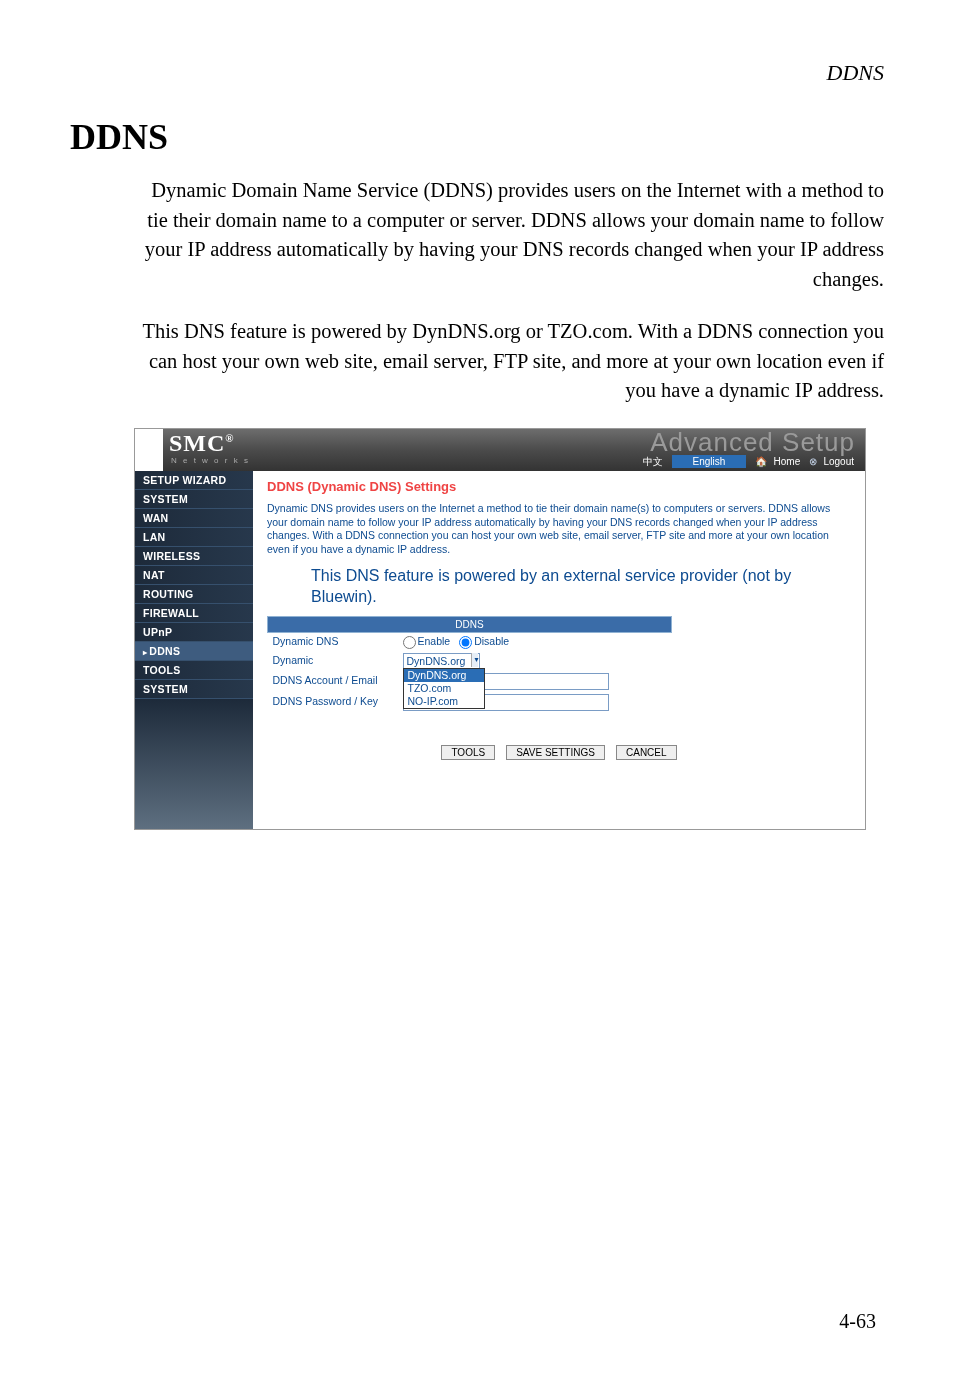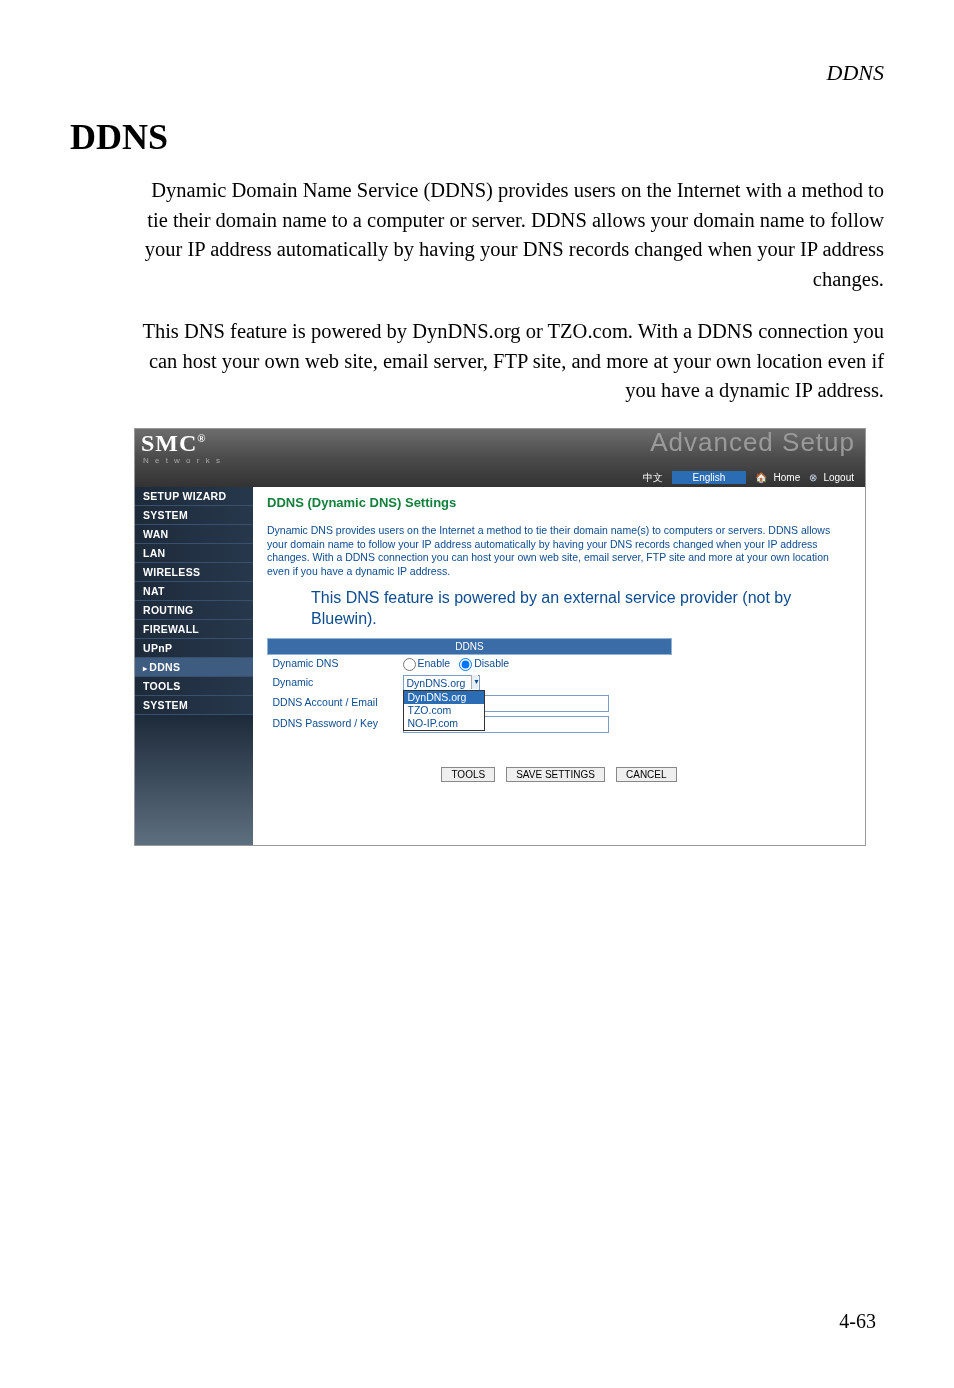--- a/index.html
+++ b/index.html
@@ -39,23 +39,24 @@
   .screenshot {
     margin: 10px 0 0 64px;
     width: 730px;
     border: 1px solid #999;
     font-family: Arial, Helvetica, sans-serif;
     font-size: 11px;
     background: #fff;
   }
   .ss-header {
     position: relative;
-    height: 58px;
+    height: 42px;
     background: linear-gradient(to bottom, #6d6d6d 0%, #4b4b4b 50%, #333 100%);
     color: #ddd;
+    margin-left: 28px;
   }
   .ss-logo {
     position: absolute;
     left: 6px;
     top: 1px;
     font-family: 'Times New Roman', serif;
     font-weight: bold;
     font-size: 24px;
     color: #fff;
     letter-spacing: 1px;
@@ -123,22 +124,22 @@
   }
   .ss-content {
     flex: 1;
     padding: 8px 14px 12px 14px;
     color: #0d4b90;
     line-height: 1.3;
   }
   .ct-title {
     font-weight: bold;
     font-size: 13px;
-    margin-bottom: 12px;
-    color: #15803d;
+    margin-bottom: 6px;
+    color: #ef4444;
   }
   .ct-intro {
     font-size: 10.5px;
     margin-bottom: 10px;
   }
   .ct-note {
     font-size: 16px;
     margin-bottom: 8px;
     margin-left: 44px;
   }

